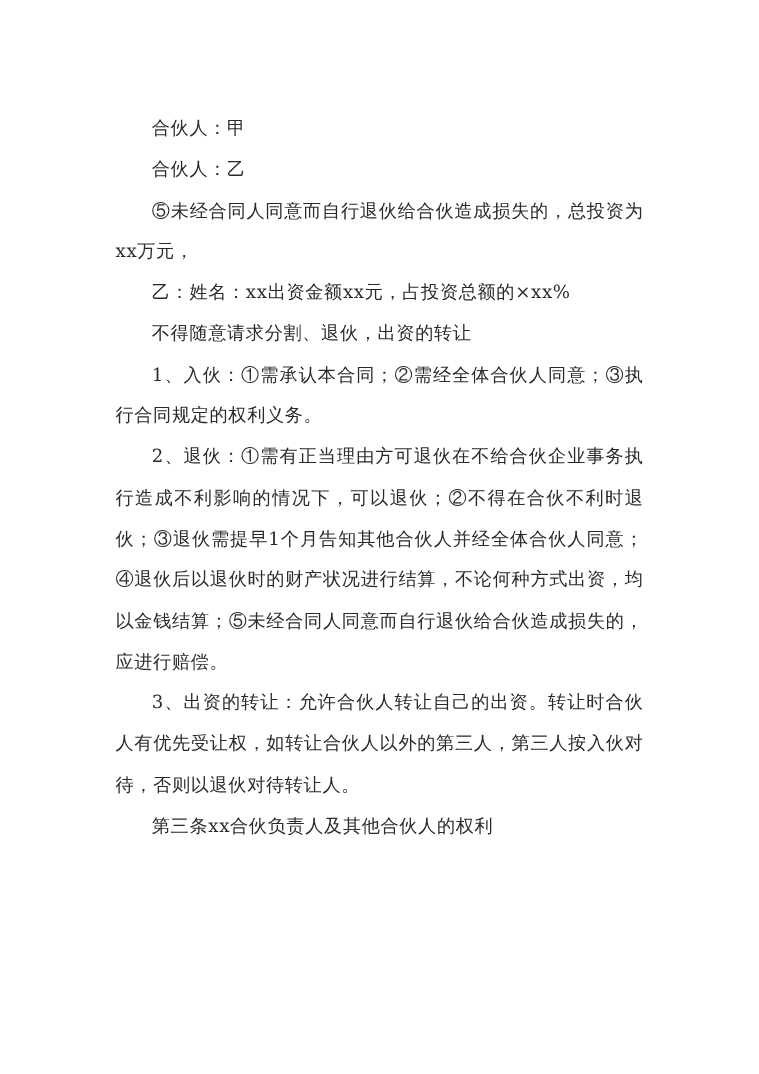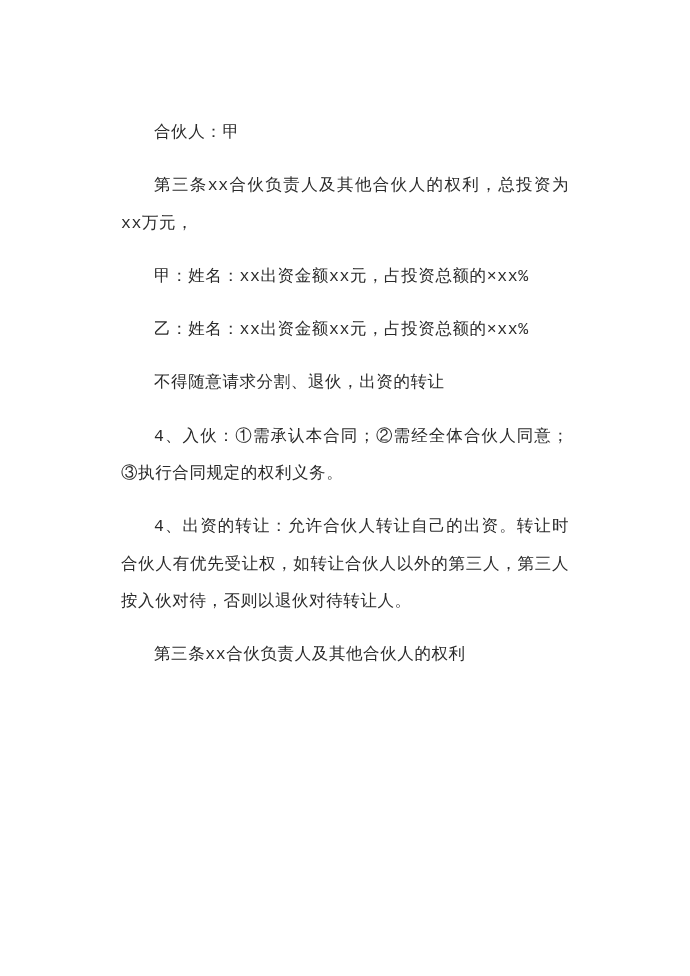--- a/index.html
+++ b/index.html
@@ -8,27 +8,28 @@
     position: absolute;
     left: 105px;
     top: 98px;
     width: 480px;
     font-family: "DejaVu Serif", "Liberation Serif", serif;
     font-size: 16.5px;
     color: #2a2a2a;
     line-height: 37.3px;
     letter-spacing: 0.6px;
   }
-  .para { margin: 16px; padding: 0; text-indent: 33px; text-align: justify; font-family: Liberation Mono, monospace; }
+  .para { margin: 0; padding: 0; text-indent: 33px; text-align: justify; }
 </style>
 </head>
 <body>
 
 <div class="page">
   <p class="para">合伙人：甲</p>
-  <p class="para">第三条xx合伙负责人及其他合伙人的权利，总投资为xx万元，</p>
-  <p class="para">甲：姓名：xx出资金额xx元，占投资总额的×xx%</p>
+  <p class="para">合伙人：乙</p>
+  <p class="para">⑤未经合同人同意而自行退伙给合伙造成损失的，总投资为xx万元，</p>
   <p class="para">乙：姓名：xx出资金额xx元，占投资总额的×xx%</p>
   <p class="para">不得随意请求分割、退伙，出资的转让</p>
-  <p class="para">4、入伙：①需承认本合同；②需经全体合伙人同意；③执行合同规定的权利义务。</p>
-  <p class="para">4、出资的转让：允许合伙人转让自己的出资。转让时合伙人有优先受让权，如转让合伙人以外的第三人，第三人按入伙对待，否则以退伙对待转让人。</p>
+  <p class="para">1、入伙：①需承认本合同；②需经全体合伙人同意；③执行合同规定的权利义务。</p>
+  <p class="para">2、退伙：①需有正当理由方可退伙在不给合伙企业事务执行造成不利影响的情况下，可以退伙；②不得在合伙不利时退伙；③退伙需提早1个月告知其他合伙人并经全体合伙人同意；④退伙后以退伙时的财产状况进行结算，不论何种方式出资，均以金钱结算；⑤未经合同人同意而自行退伙给合伙造成损失的，应进行赔偿。</p>
+  <p class="para">3、出资的转让：允许合伙人转让自己的出资。转让时合伙人有优先受让权，如转让合伙人以外的第三人，第三人按入伙对待，否则以退伙对待转让人。</p>
   <p class="para">第三条xx合伙负责人及其他合伙人的权利</p>
 </div>
 
 </body></html>

